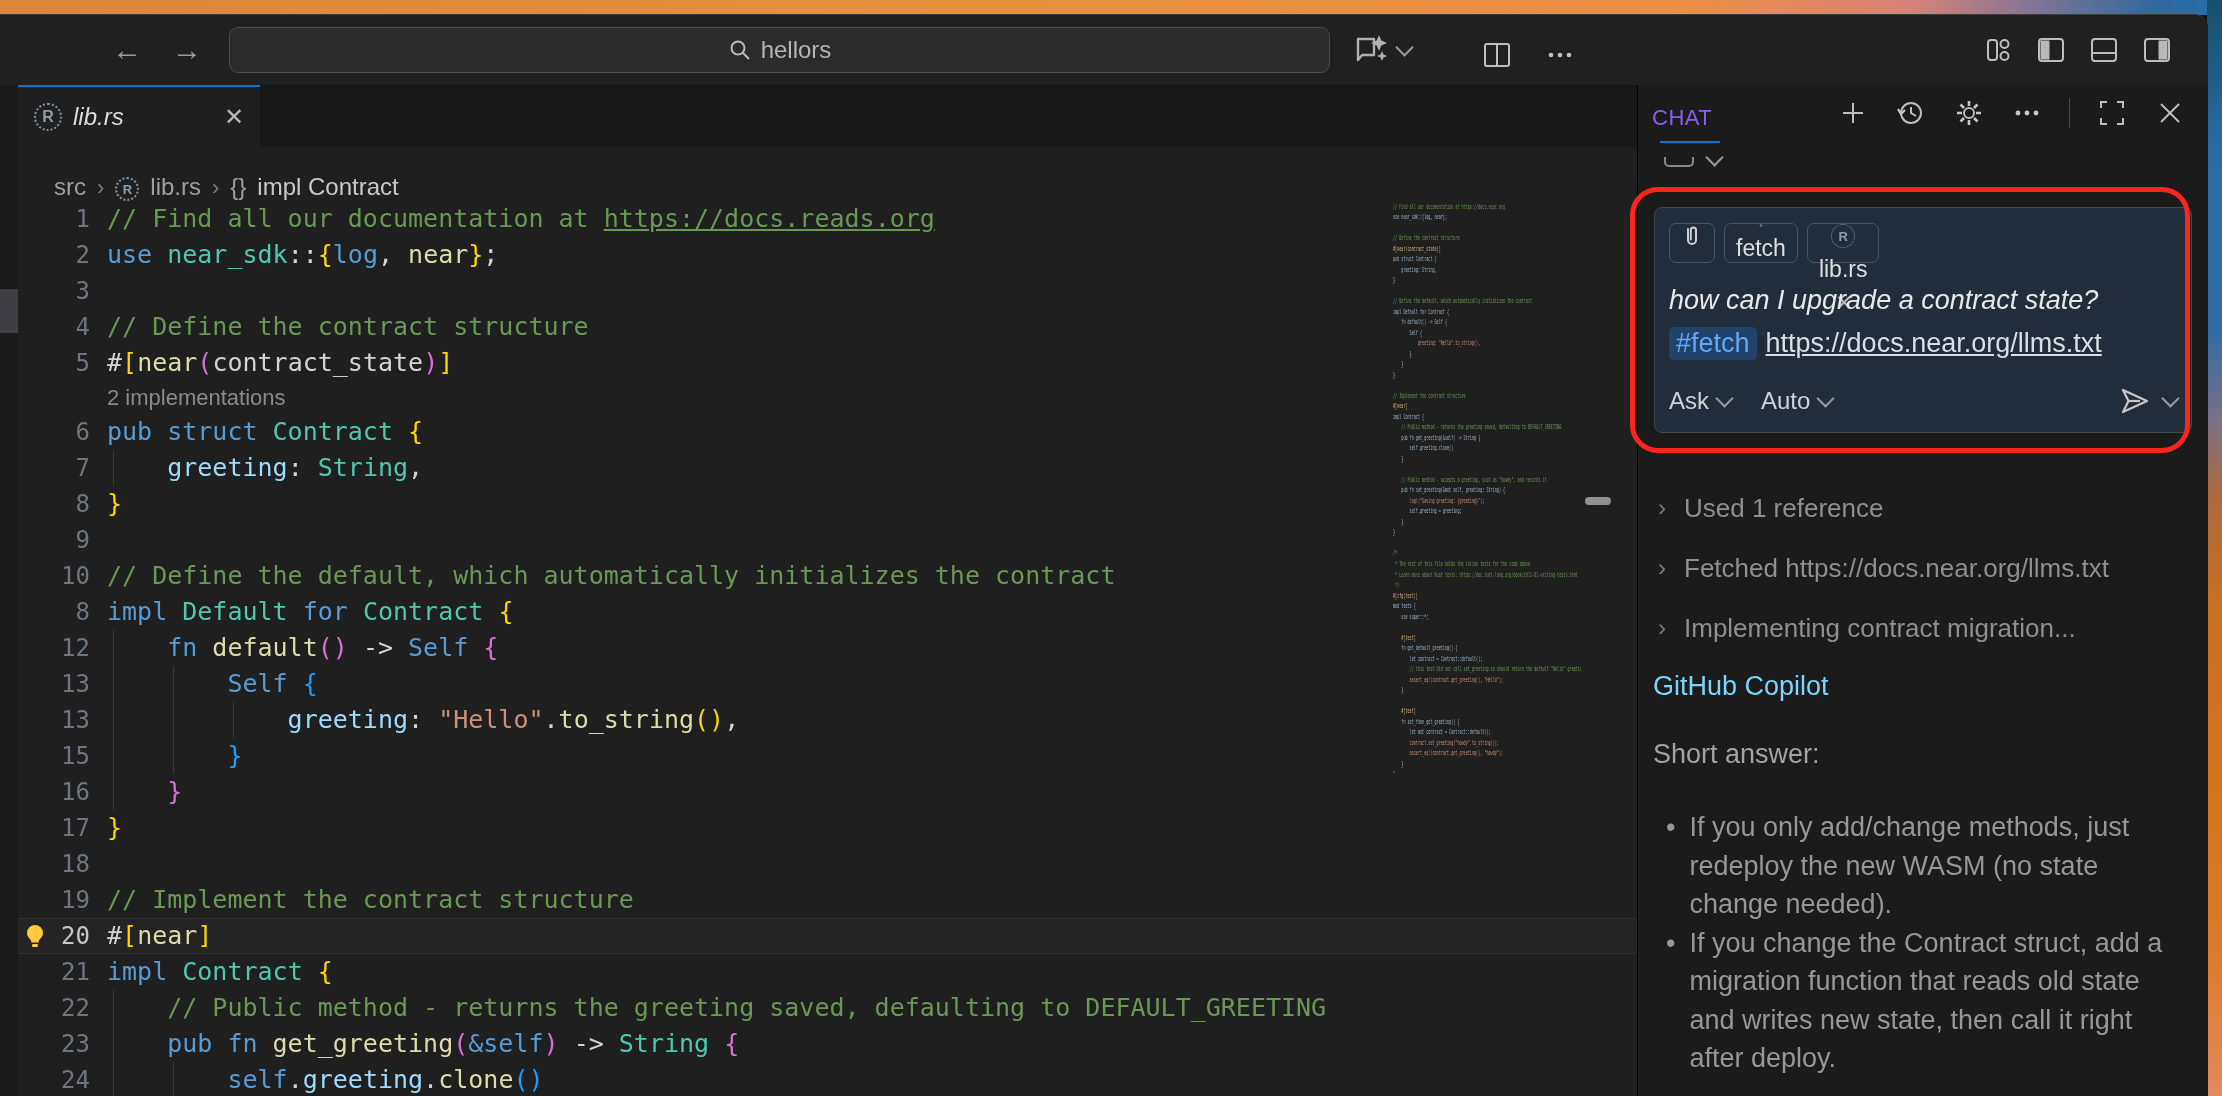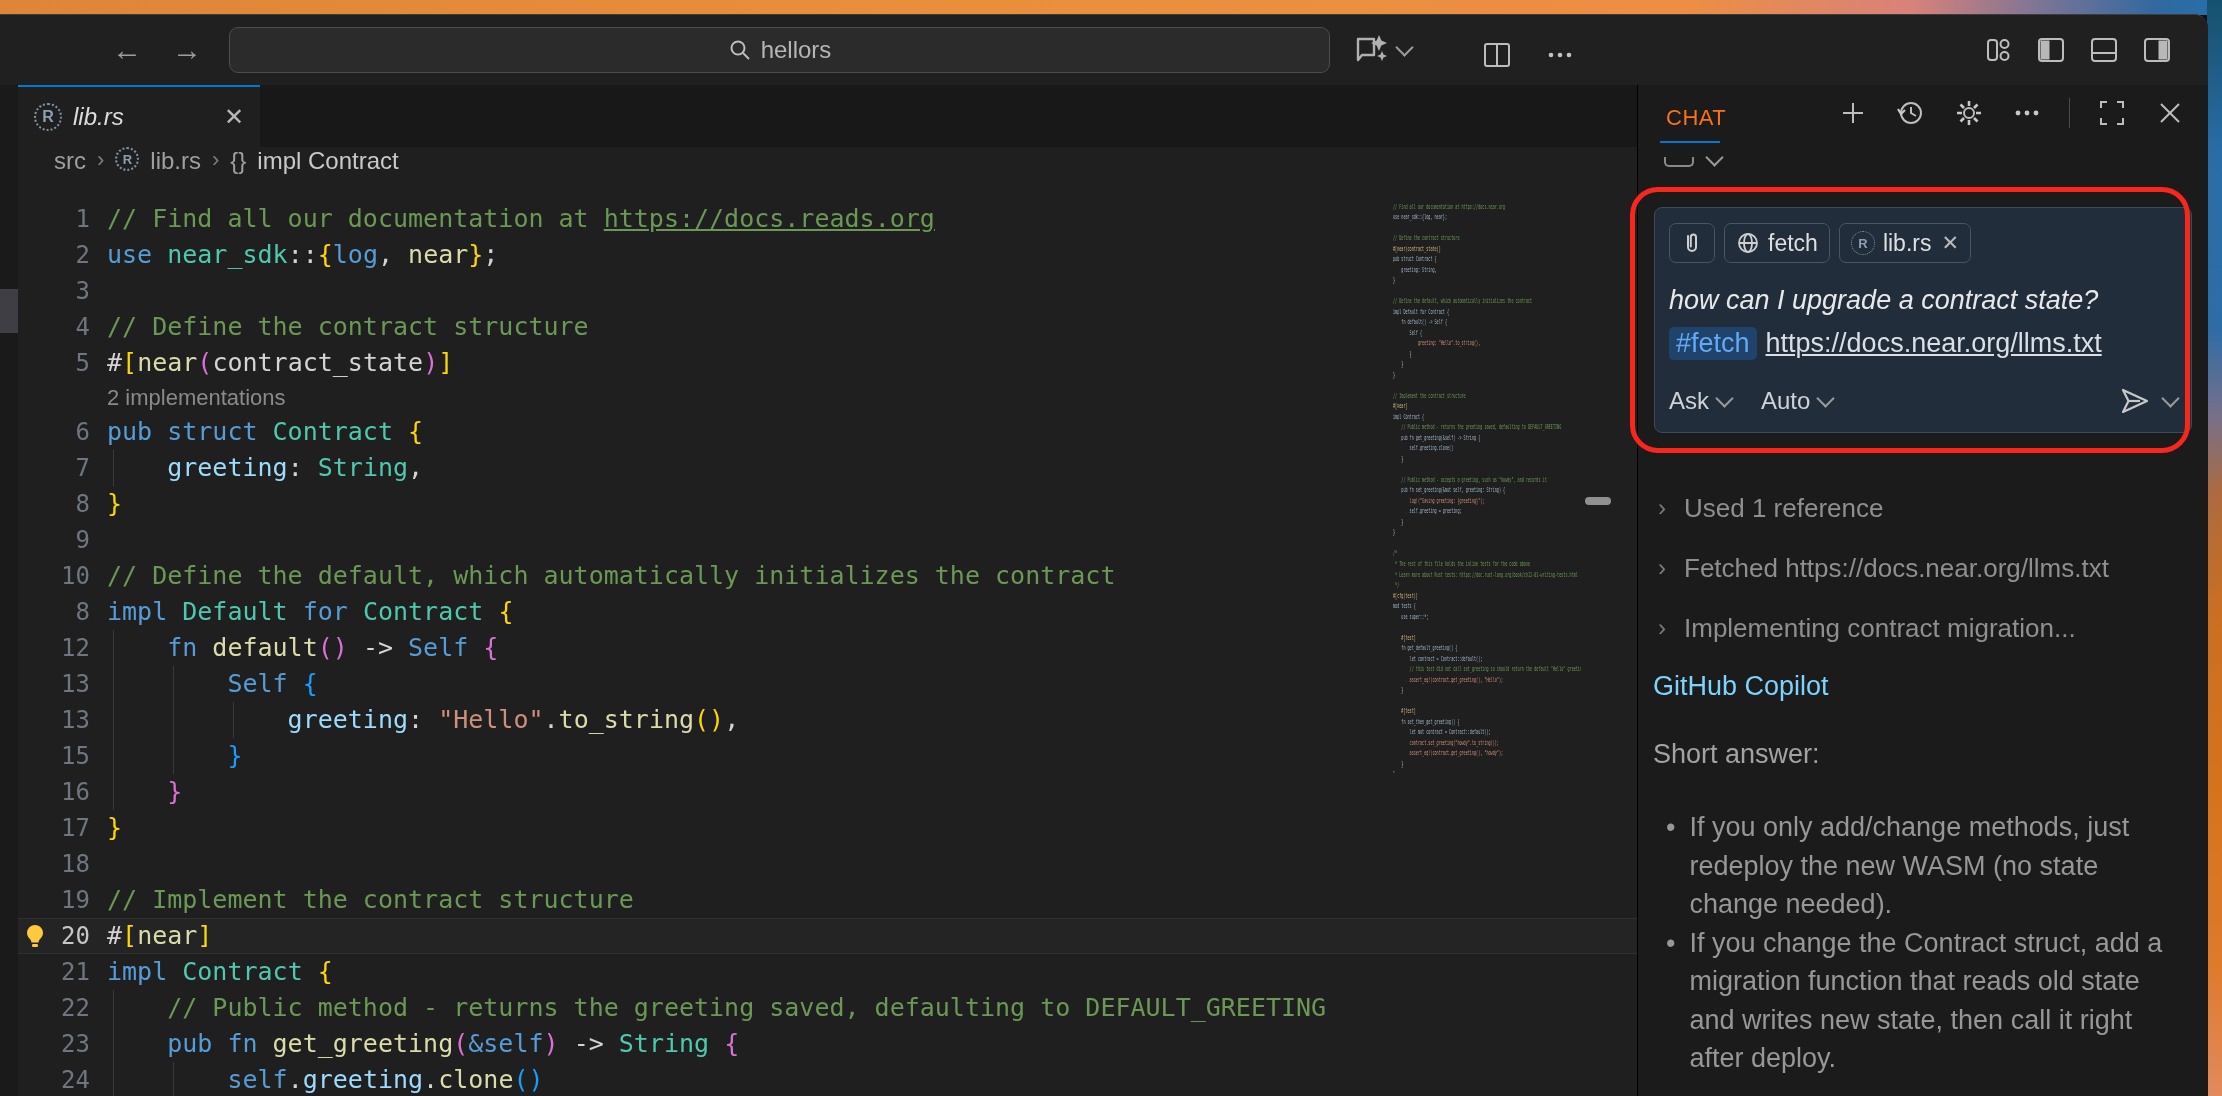--- a/index.html
+++ b/index.html
@@ -26,21 +26,21 @@
     display:flex;align-items:center;padding:0 16px;gap:11px;}
   .tab-label{font-style:italic;font-size:24px;color:#dcdcdc;}
   .tab-close{margin-left:auto;color:#b6b6b6;font-size:24px;}
   .rust-badge{width:28px;height:28px;border-radius:50%;border:2px dotted #7d92a3;color:#8aa0b2;
     display:flex;align-items:center;justify-content:center;font-size:16px;font-weight:bold;flex:none;box-sizing:border-box;}
   .rust-badge.small{width:24px;height:24px;font-size:13px;}
   
   .main{flex:1;display:flex;min-height:0;}
   .editor-col{flex:1;display:flex;flex-direction:column;min-width:0;position:relative;}
   .editor-actions{position:absolute;right:60px;top:-48px;display:flex;gap:28px;align-items:center;}
-  .breadcrumb{height:54px;display:flex;align-items:flex-start;padding-left:54px;gap:11px;color:#9f9f9f;font-size:24px;flex:none;}
+  .breadcrumb{height:54px;display:flex;align-items:flex-end;padding-left:54px;gap:11px;color:#9f9f9f;font-size:24px;flex:none;}
   .bc-sep{color:#7e7e7e;font-size:22px;}
   .bc-last{color:#c9c9c9;}
   .editor{flex:1;position:relative;overflow:hidden;font-family:"DejaVu Sans Mono","Liberation Mono",monospace;font-size:25px;}
   .left-strip{position:absolute;left:0;top:70px;width:18px;bottom:0;background:#1a1a1a;z-index:5;}
   .edge-marker{position:absolute;left:0;top:204px;width:18px;height:44px;background:#3e3e44;}
   .row{display:flex;height:36px;line-height:36px;position:relative;}
   .row.active{background:#242425;box-shadow:inset 0 1px 0 #2f2f31,inset 0 -1px 0 #2f2f31;}
   .ln{width:90px;text-align:right;color:#6e7681;font-size:24px;flex:none;}
   .row.active .ln{color:#c6c6c6;}
   .codeline{position:relative;padding-left:17px;white-space:pre;}
@@ -52,32 +52,32 @@
   .f{color:#dcdcaa}.v{color:#9cdcfe}.s{color:#ce9178}.p{color:#d4d4d4}
   .b1{color:#ffd700}.b2{color:#da70d6}.b3{color:#179fff}.n{color:#d4d4d4}
   .minimap{position:absolute;left:1393px;top:0;width:188px;height:572px;overflow:hidden;}
   .minimap pre{margin:0;font-family:"DejaVu Sans Mono",monospace;font-size:25px;line-height:36px;
     transform:scale(0.138,0.292);transform-origin:0 0;}
   .mc{color:#6a9955}.ma{color:#d7ba7d}.mm{color:#9fb9cc}.ms{color:#ce9178}.mp{color:#c8c8c8}
   .cursor-mark{position:absolute;left:1585px;top:296px;width:26px;height:8px;background:#909090;border-radius:4px;}
   
   .chat{width:570px;flex:none;background:#1b1b1b;border-left:1px solid #000;position:relative;}
   .chat-header{position:absolute;left:0;top:0;right:0;height:62px;}
-  .chat-title{position:absolute;left:28px;top:20px;font-size:22px;letter-spacing:.5px;color:#f97316;}
+  .chat-title{position:absolute;left:14px;top:20px;font-size:22px;letter-spacing:.5px;color:#8b5cf6;}
   .chat-title-underline{position:absolute;left:22px;top:56px;width:60px;height:2px;background:#0078d4;}
   .chat-icons{position:absolute;right:22px;top:12px;display:flex;align-items:center;gap:26px;color:#c2c2c2;}
   .chat-icons .vsep{width:1px;height:30px;background:#4a4a4a;}
   .clip-frag{position:absolute;border:2px solid #8a8a8a;border-top:none;width:26px;height:8px;border-radius:0 0 5px 5px;}
   .red-annot{position:absolute;left:-8px;top:102px;width:560px;height:266px;border:5px solid #f8261d;
     border-radius:28px;box-sizing:border-box;z-index:9;pointer-events:none;}
   .chat-input{position:absolute;left:16px;top:122px;width:508px;height:194px;background:#212d3b;
     border:1px solid #3f4a57;border-radius:8px;padding:15px 14px;display:flex;flex-direction:column;}
   .pill-row{display:flex;gap:9px;}
   .pill{height:40px;border:1px solid #4a5462;border-radius:7px;display:flex;align-items:center;
-    gap:8px;padding:0 11px;color:#dfdfdf;font-size:23px;box-sizing:border-box;}
+    gap:8px;padding:0 11px;color:#dfdfdf;font-size:23px;box-sizing:border-box;flex-direction:column;}
   .pill .x{color:#b9b9b9;font-size:21px;margin-left:2px;}
   .q-line{margin-top:22px;font-size:27px;color:#e8e8e8;font-style:italic;}
   .f-line{margin-top:11px;font-size:27px;display:flex;align-items:center;gap:9px;}
   .fetch-chip{background:#20436b;color:#64a9f5;border-radius:5px;padding:1px 7px;}
   .f-url{color:#d9dfe5;text-decoration:underline;}
   .input-bottom{margin-top:auto;display:flex;align-items:center;gap:30px;color:#cfd2d6;font-size:24px;}
   .dd{display:flex;align-items:center;gap:9px;}
   .chev{width:11px;height:11px;border-right:2px solid #9a9a9a;border-bottom:2px solid #9a9a9a;
     transform:rotate(45deg);margin-top:-6px;flex:none;}
   .send-group{margin-left:auto;display:flex;align-items:center;gap:12px;}

